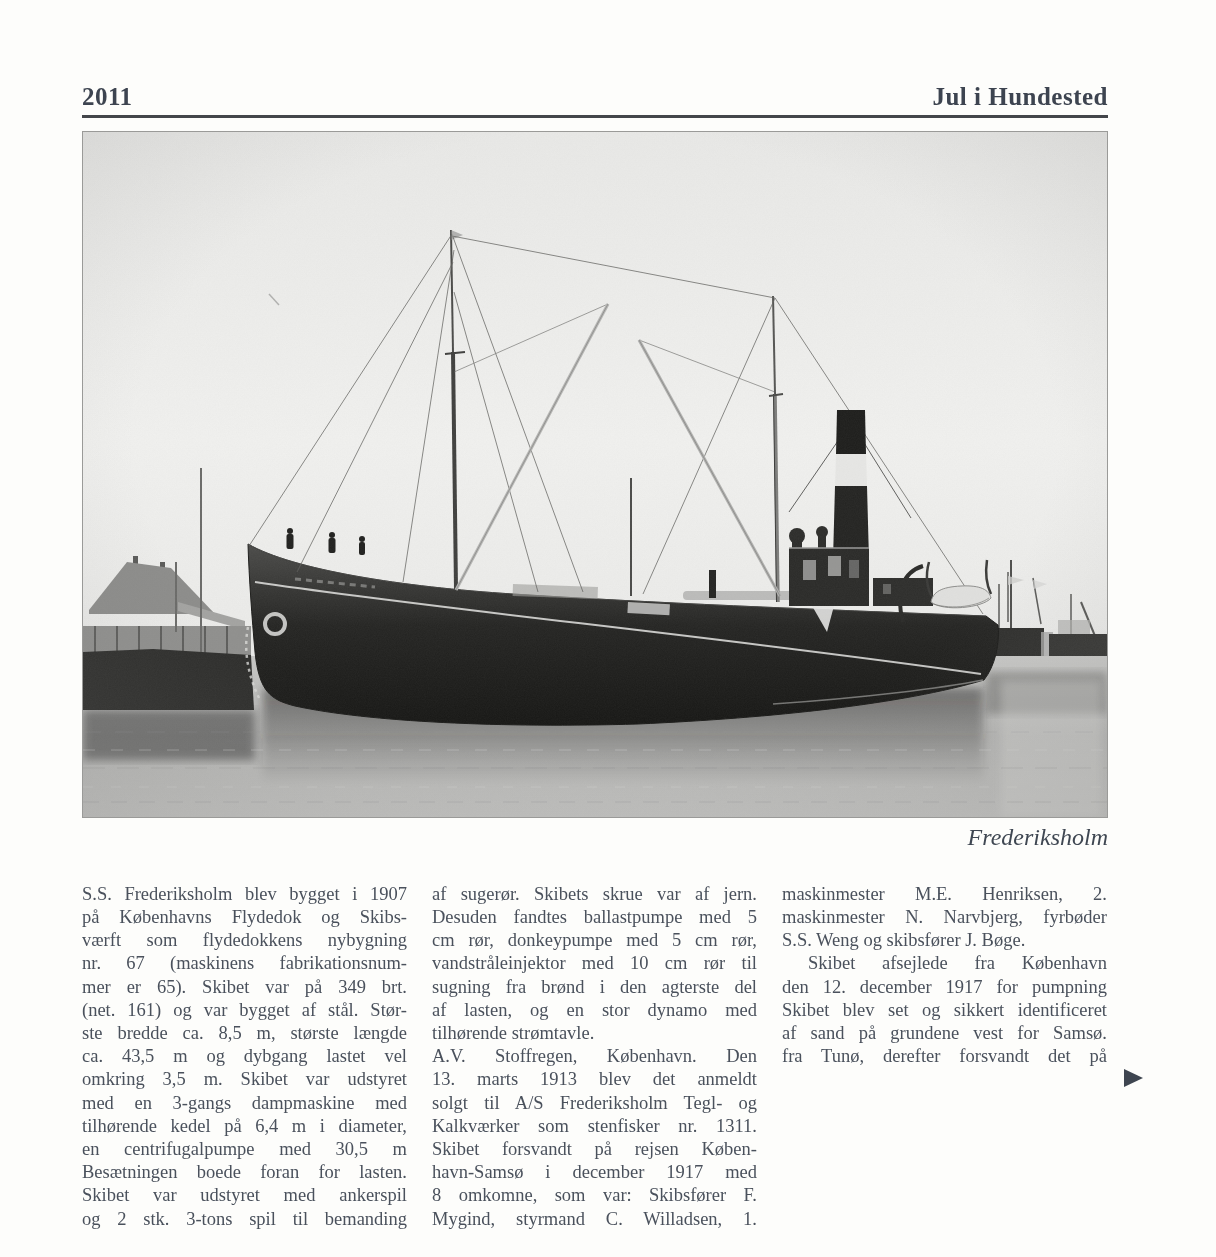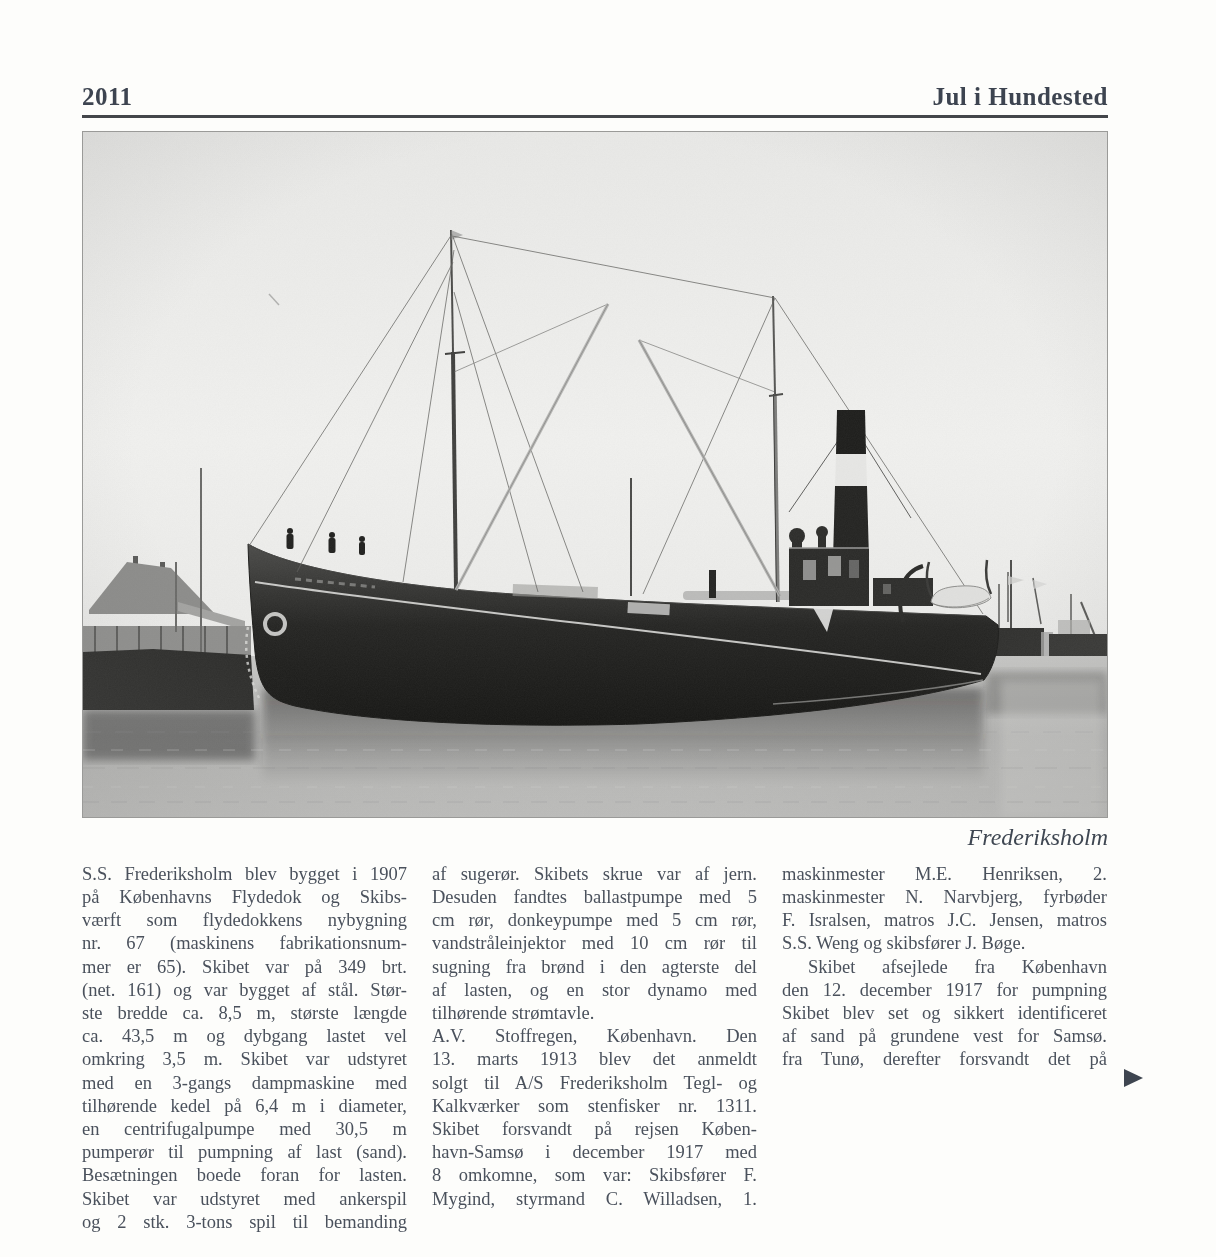--- a/index.html
+++ b/index.html
@@ -17,21 +17,21 @@
     font-size:25px;font-weight:bold;color:#3d4450;line-height:1;letter-spacing:.5px;
   }
   .photo-frame{
     margin-top:13px;width:1024px;height:685px;border:1px solid #9a9a98;background:#eeeeec;
   }
   .photo-frame svg{display:block;}
   .caption{
     margin-top:5px;text-align:right;font-style:italic;font-size:24px;color:#3f4752;line-height:1.2;
   }
   .columns{display:flex;gap:25px;margin-top:11px;color:#4a515c;}
-  .col{width:325px;font-size:18.5px;}
+  .col{width:325px;font-size:18.5px;margin-top:20px;}
   .line{
     line-height:23.2px;text-align:justify;text-align-last:justify;
     white-space:normal;
   }
   .line.pend{text-align-last:left;}
   .line.ind{padding-left:26px;}
   .cont-arrow{
     position:absolute;left:1124px;top:1069px;width:0;height:0;
     border-left:19px solid #3e4550;border-top:9px solid transparent;border-bottom:9px solid transparent;
   }
@@ -242,21 +242,20 @@
         <div class="line">værft som flydedokkens nybygning</div>
         <div class="line">nr. 67 (maskinens fabrikationsnum-</div>
         <div class="line">mer er 65). Skibet var på 349 brt.</div>
         <div class="line">(net. 161) og var bygget af stål. Stør-</div>
         <div class="line">ste bredde ca. 8,5 m, største længde</div>
         <div class="line">ca. 43,5 m og dybgang lastet vel</div>
         <div class="line">omkring 3,5 m. Skibet var udstyret</div>
         <div class="line">med en 3-gangs dampmaskine med</div>
         <div class="line">tilhørende kedel på 6,4 m i diameter,</div>
         <div class="line">en centrifugalpumpe med 30,5 m</div>
-        <div class="line">pumperør til pumpning af last (sand).</div>
         <div class="line">Besætningen boede foran for lasten.</div>
         <div class="line">Skibet var udstyret med ankerspil</div>
         <div class="line">og 2 stk. 3-tons spil til bemanding</div>
       </div>
     <div class="col">
         <div class="line">af sugerør. Skibets skrue var af jern.</div>
         <div class="line">Desuden fandtes ballastpumpe med 5</div>
         <div class="line">cm rør, donkeypumpe med 5 cm rør,</div>
         <div class="line">vandstråleinjektor med 10 cm rør til</div>
         <div class="line">sugning fra brønd i den agterste del</div>
@@ -267,21 +266,20 @@
         <div class="line">solgt til A/S Frederiksholm Tegl- og</div>
         <div class="line">Kalkværker som stenfisker nr. 1311.</div>
         <div class="line">Skibet forsvandt på rejsen Køben-</div>
         <div class="line">havn-Samsø i december 1917 med</div>
         <div class="line">8 omkomne, som var: Skibsfører F.</div>
         <div class="line">Mygind, styrmand C. Willadsen, 1.</div>
       </div>
     <div class="col">
         <div class="line">maskinmester M.E. Henriksen, 2.</div>
         <div class="line">maskinmester N. Narvbjerg, fyrbøder</div>
-        <div class="line">F. Isralsen, matros J.C. Jensen, matros</div>
         <div class="line pend">S.S. Weng og skibsfører J. Bøge.</div>
         <div class="line ind">Skibet afsejlede fra København</div>
         <div class="line">den 12. december 1917 for pumpning</div>
         <div class="line">Skibet blev set og sikkert identificeret</div>
         <div class="line">af sand på grundene vest for Samsø.</div>
         <div class="line">fra Tunø, derefter forsvandt det på</div>
       </div>
   </div>
 
 </div>

